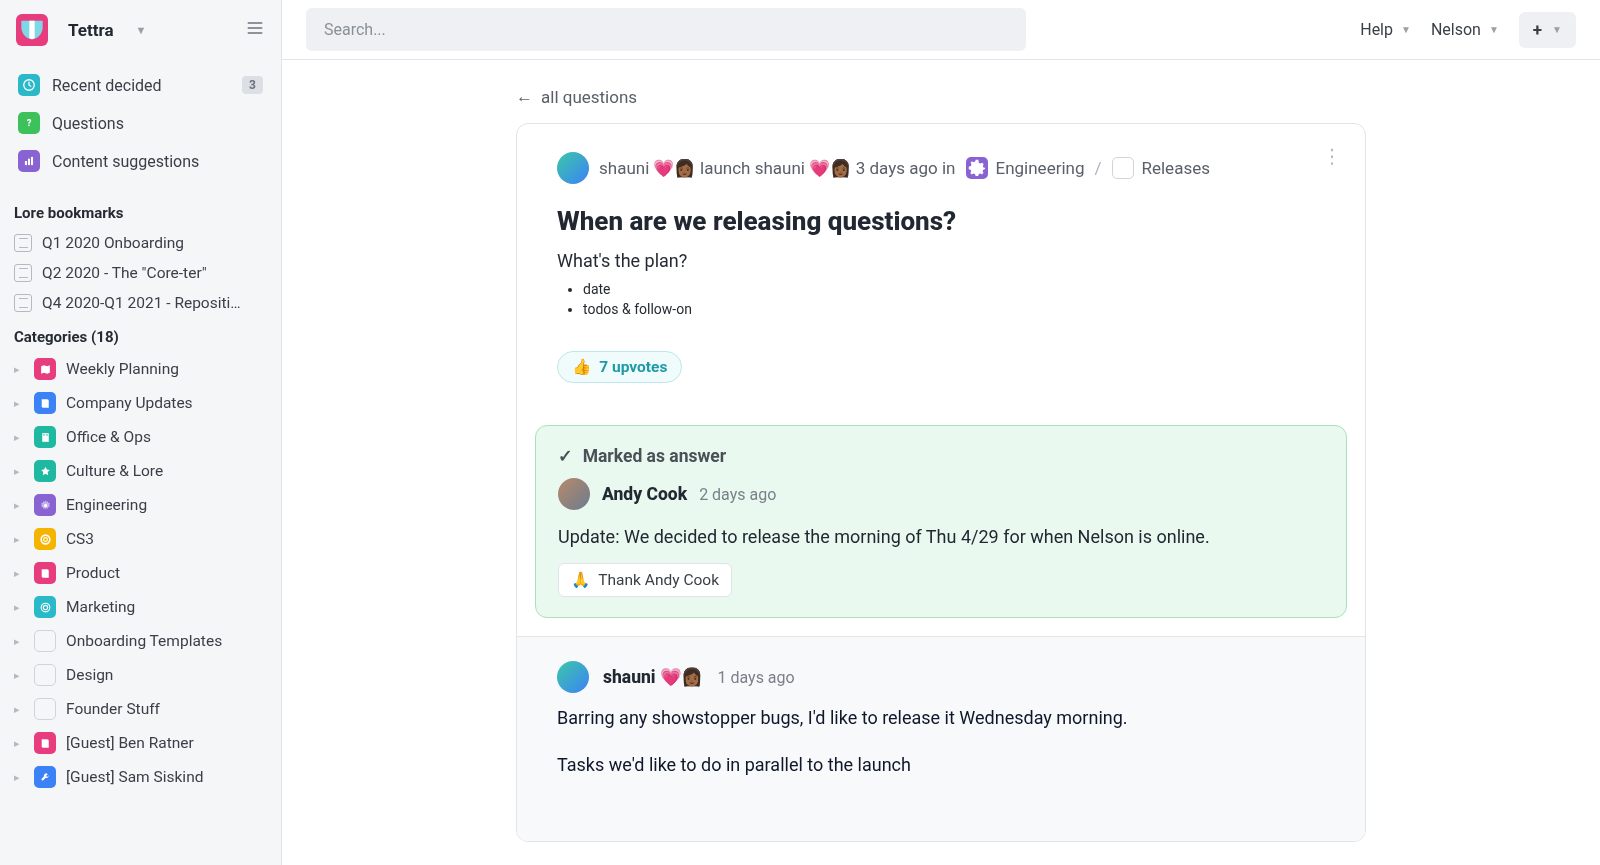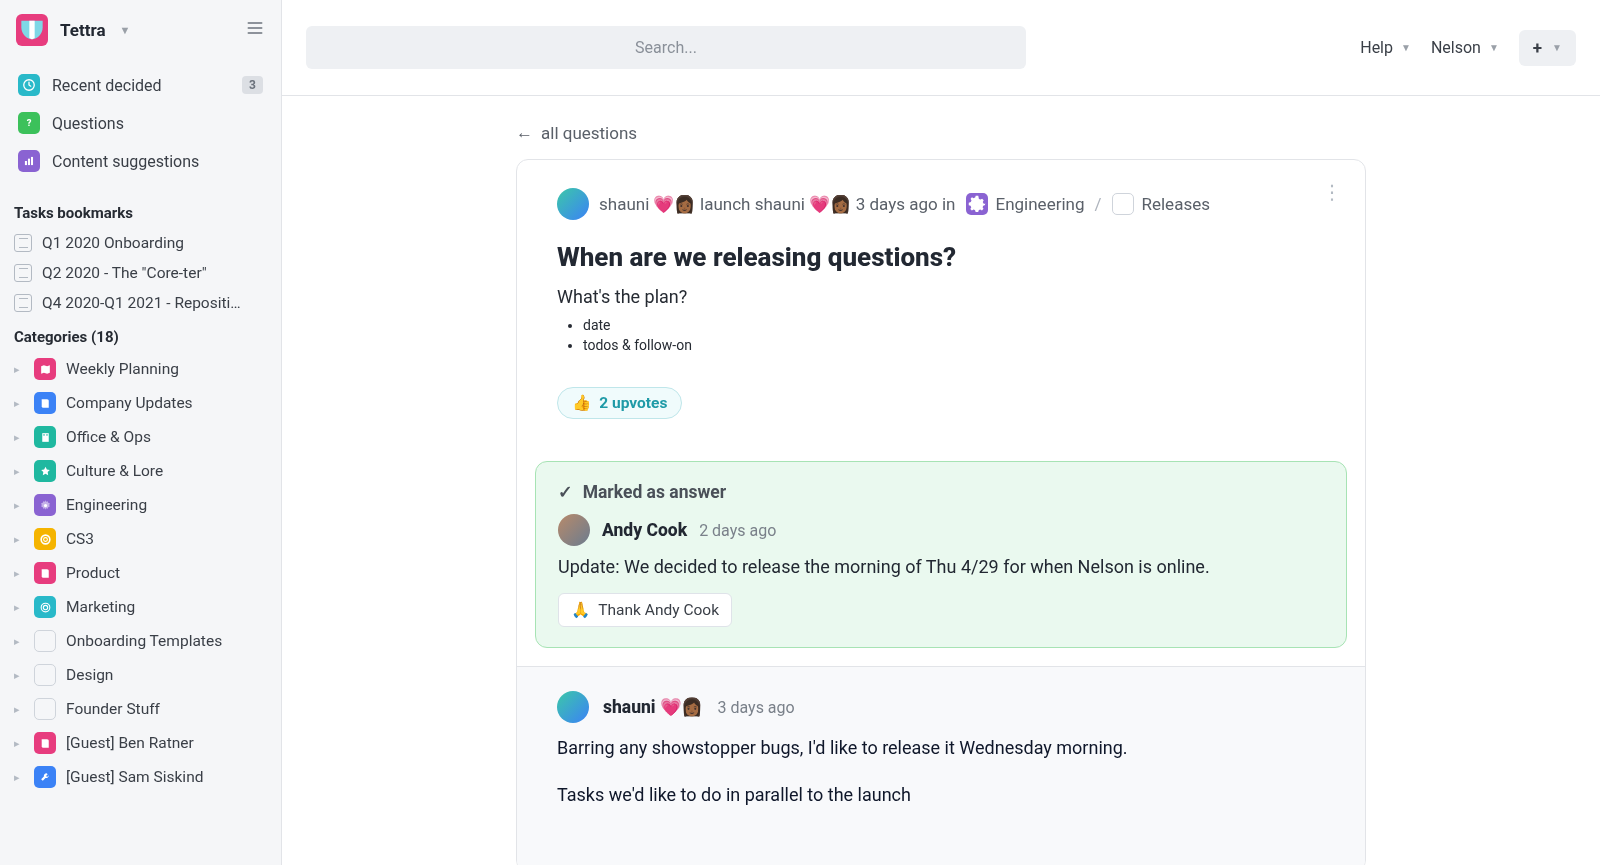--- a/index.html
+++ b/index.html
@@ -36,21 +36,21 @@
   .sidebar{
     width:282px;
     flex:0 0 282px;
     background:var(--sidebar);
     border-right:1px solid var(--border);
     display:flex;
     flex-direction:column;
     overflow-y:auto;
   }
   .ws-header{
-    display:flex;align-items:center;gap:12px;
+    display:flex;align-items:center;gap:20px;
     padding:14px 16px;
   }
   .ws-logo{
     width:32px;height:32px;border-radius:6px;background:#e73c7e;
     display:flex;align-items:center;justify-content:center;
   }
   .ws-name{font-weight:700;font-size:17px;}
   .ws-caret{color:#9aa0a8;font-size:11px;margin-left:2px;}
   .menu-icon{margin-left:auto;color:#6b727c;}
   .menu-icon svg{width:20px;height:20px;}
@@ -85,21 +85,21 @@
   }
   .cat-caret{color:#b3bac3;font-size:11px;width:10px;flex:0 0 10px;}
   .cat-icon{width:22px;height:22px;border-radius:5px;display:flex;align-items:center;justify-content:center;flex:0 0 22px;}
   .cat-icon svg{width:13px;height:13px;}
   .cat-icon.blank{border:1.5px solid #cfd4db;background:transparent;}
 
   
   .main{flex:1;display:flex;flex-direction:column;min-width:0;}
   .topbar{
     display:flex;align-items:center;gap:20px;
-    padding:26px 24px;border-bottom:1px solid var(--border);text-align:center;
+    padding:8px 24px;border-bottom:1px solid var(--border);
   }
   .search{
     flex:0 0 720px;max-width:720px;
     background:#eef0f3;border-radius:6px;
     padding:12px 18px;color:#8a9099;font-size:16px;
   }
   .top-spacer{flex:1;}
   .top-link{display:flex;align-items:center;gap:8px;color:#3a3f47;cursor:pointer;font-size:16px;}
   .top-caret{color:#9aa0a8;font-size:10px;}
   .add-btn{
@@ -140,21 +140,21 @@
     margin-top:30px;cursor:pointer;
   }
   .answer{
     margin:18px 18px;border:1.5px solid var(--greenborder);background:var(--greenbg);
     border-radius:12px;padding:20px 22px 20px 22px;
   }
   .marked{display:flex;align-items:center;gap:10px;color:#4a5058;font-weight:700;font-size:17.5px;margin-bottom:12px;}
   .answer-meta{display:flex;align-items:center;gap:12px;}
   .answer-name{font-weight:800;font-size:17.5px;}
   .answer-time{color:#7a818a;font-size:16px;}
-  .answer-body{font-size:18px;margin-top:10px;}
+  .answer-body{font-size:18px;margin-top:16px;}
   .thank{
     display:inline-flex;align-items:center;gap:8px;
     border:1px solid #dfe3e9;background:#fff;border-radius:6px;
     padding:7px 12px;font-size:15.5px;color:#3a3f47;margin-top:16px;cursor:pointer;
   }
   .reply{
     background:var(--replybg);border-top:1px solid var(--border);
     padding:24px 40px 40px 40px;
   }
   .reply-meta{display:flex;align-items:center;gap:14px;margin-bottom:14px;}
@@ -207,21 +207,21 @@
         <svg viewBox="0 0 24 24" fill="#fff">
             <rect x="5" y="12" width="3.5" height="7"></rect>
             <rect x="10.2" y="8" width="3.5" height="11"></rect>
             <rect x="15.4" y="5" width="3.5" height="14"></rect>
           </svg>
       </span>
       <span class="nav-label">Content suggestions</span>
     </div>
   </div>
 
-  <div class="section-title">Tasks bookmarks</div>
+  <div class="section-title">Lore bookmarks</div>
   <div id="bookmarks">
       <div class="bm-item">
         <span class="doc-icon"></span>
         <span class="bm-label">Q1 2020 Onboarding</span>
       </div>
       <div class="bm-item">
         <span class="doc-icon"></span>
         <span class="bm-label">Q2 2020 - The "Core-ter"</span>
       </div>
       <div class="bm-item">
@@ -397,21 +397,21 @@
           <div class="q-body">
             <div>What's the plan?</div>
             <ul id="q-items">
                 <li>date</li>
                 <li>todos &amp; follow-on</li>
               </ul>
           </div>
 
           <div class="upvote">
             <span>👍</span>
-            <span>2 upvotes</span>
+            <span>7 upvotes</span>
           </div>
         </div>
 
         <div class="answer">
           <div class="marked">
             <span>✓</span>
             <span>Marked as answer</span>
           </div>
           <div class="answer-meta">
             <div class="avatar andy"></div>
@@ -422,21 +422,21 @@
           <div class="thank">
             <span>🙏</span>
             <span>Thank Andy Cook</span>
           </div>
         </div>
 
         <div class="reply">
           <div class="reply-meta">
             <div class="avatar"></div>
             <span class="reply-name">shauni 💗👩🏾‍</span>
-            <span class="reply-time">3 days ago</span>
+            <span class="reply-time">1 days ago</span>
           </div>
           <div class="reply-body">
             <p>Barring any showstopper bugs, I'd like to release it Wednesday morning.</p>
             <p>Tasks we'd like to do in parallel to the launch</p>
           </div>
         </div>
       </div>
     </div>
   </div>
 </main>

